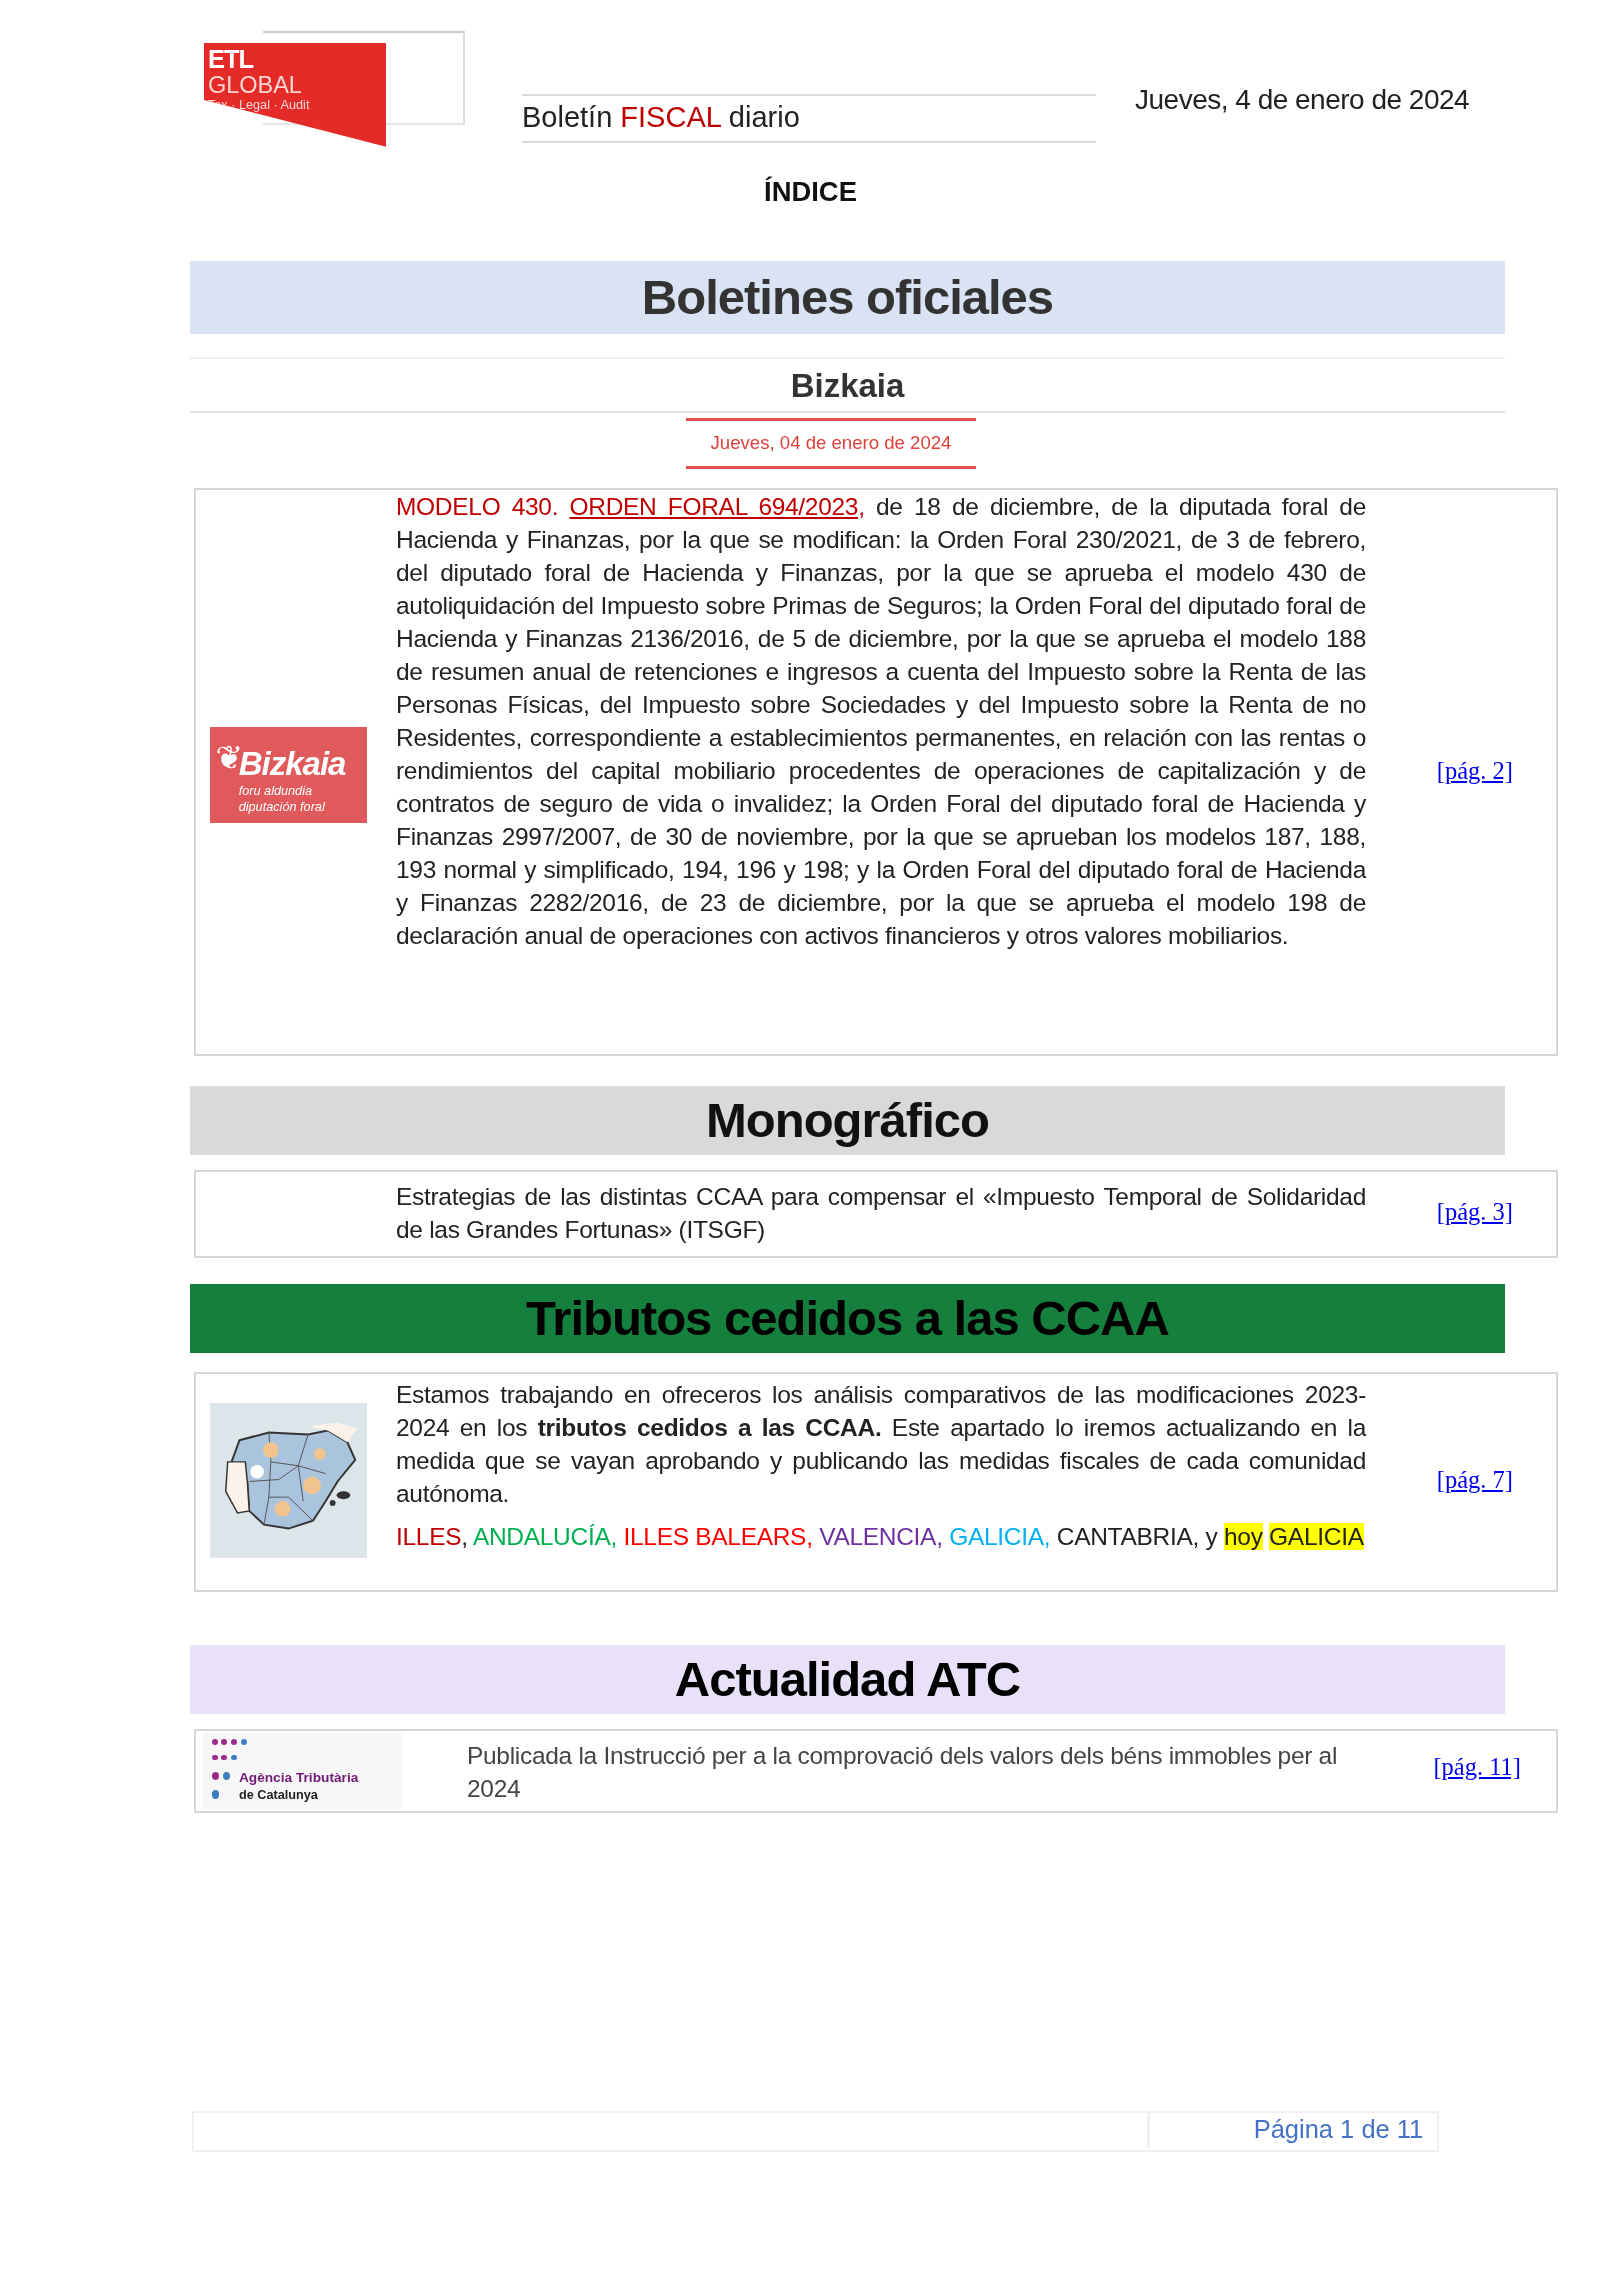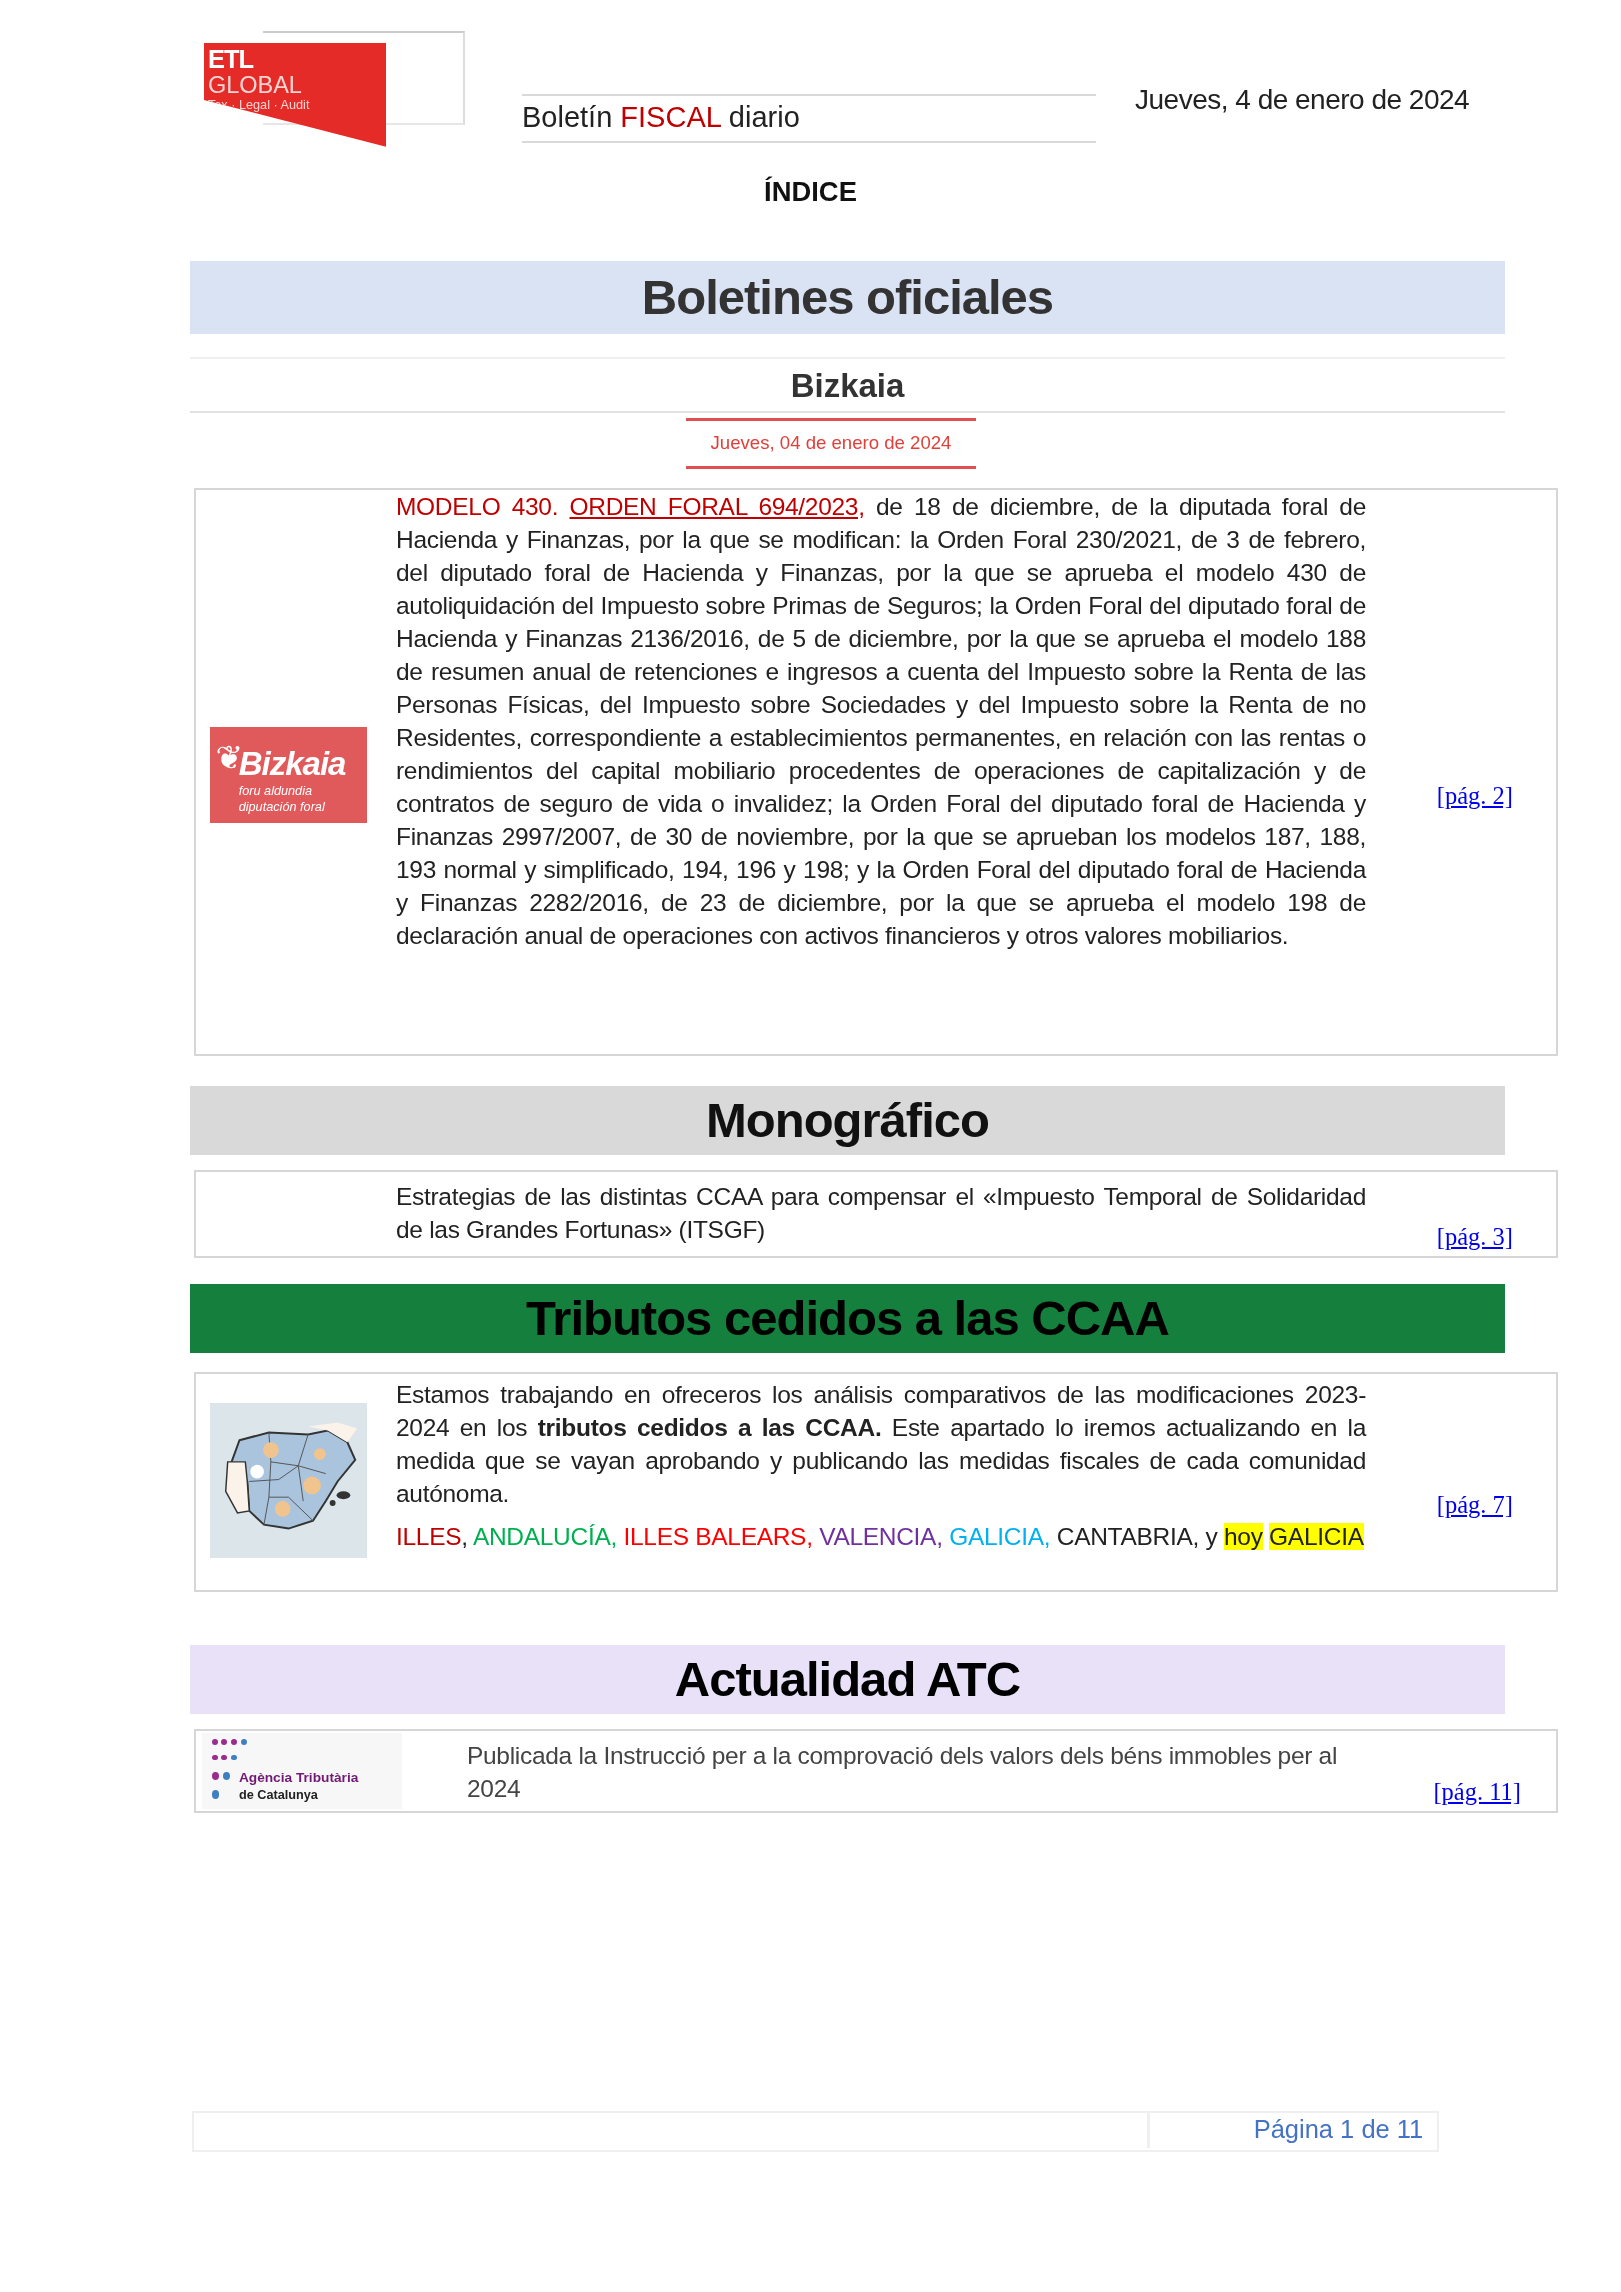--- a/index.html
+++ b/index.html
@@ -36,21 +36,21 @@
     font: bold 33px "Liberation Sans", sans-serif; line-height: 54px; color: #333; }
 
   .date-red { position: absolute; left: 686px; top: 418px; width: 290px; height: 51px;
     border-top: 3.9px solid #e05050; border-bottom: 3.9px solid #e05050; text-align: center;
     font: 18.6px "Liberation Sans", sans-serif; line-height: 43px; color: #e0403a; }
 
   
   .row { position: absolute; left: 194px; width: 1364px; border: 2px solid #d6d6d6; background: #fff; }
   .row .text-cell { position: absolute; left: 200px; width: 970px; font: 24.5px "Liberation Sans Narrow", "Liberation Sans", sans-serif;
     color: #222; text-align: justify; line-height: 33px; letter-spacing: -0.3px; }
-  .row .link { position: absolute; right: 43px; font: 24.5px "Liberation Serif", serif; color: #0000ee; text-decoration: underline; cursor: pointer; margin-top: 25px; }
+  .row .link { position: absolute; right: 43px; font: 24.5px "Liberation Serif", serif; color: #0000ee; text-decoration: underline; cursor: pointer; }
 
   .r1 { top: 488px; height: 568px; }
   .r1 .text-cell { top: 0px; }
   .r1 .link { top: 267px; }
   .red { color: #c00000; }
   .u { text-decoration: underline; }
 
   .bizkaia-logo { position: absolute; left: 13.7px; top: 237px; width: 157px; height: 96px; background: #e05a5c; color: #fff; }
   .bizkaia-logo .leaf { position: absolute; left: 5.9px; top: 13.7px; font-size: 33px; line-height: 33px; }
   .bizkaia-logo .name { position: absolute; left: 29px; top: 17.6px; font: bold italic 33px "Liberation Sans", sans-serif; letter-spacing: -1px; }

